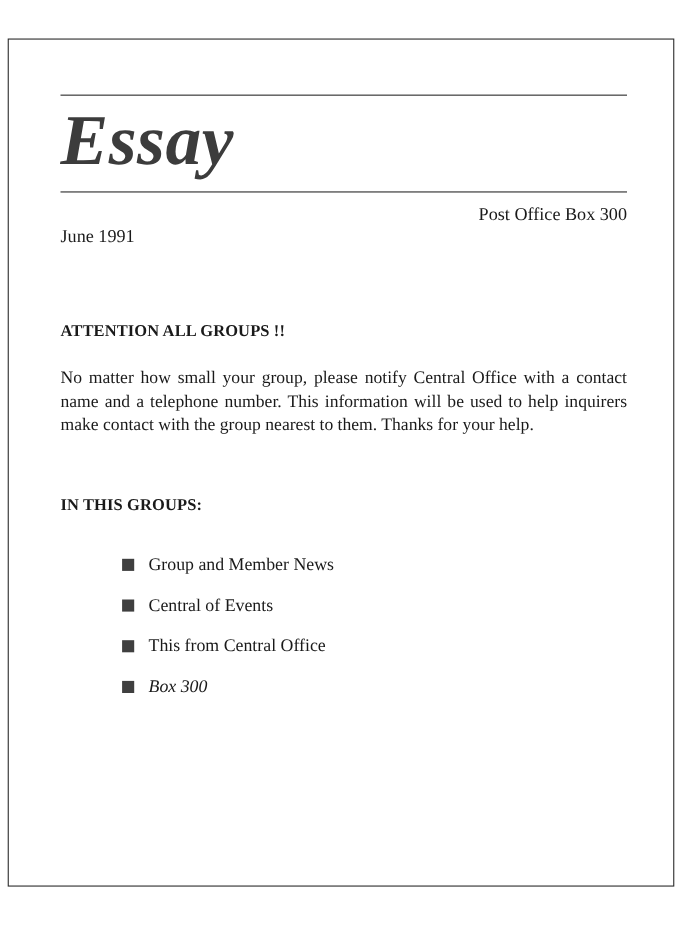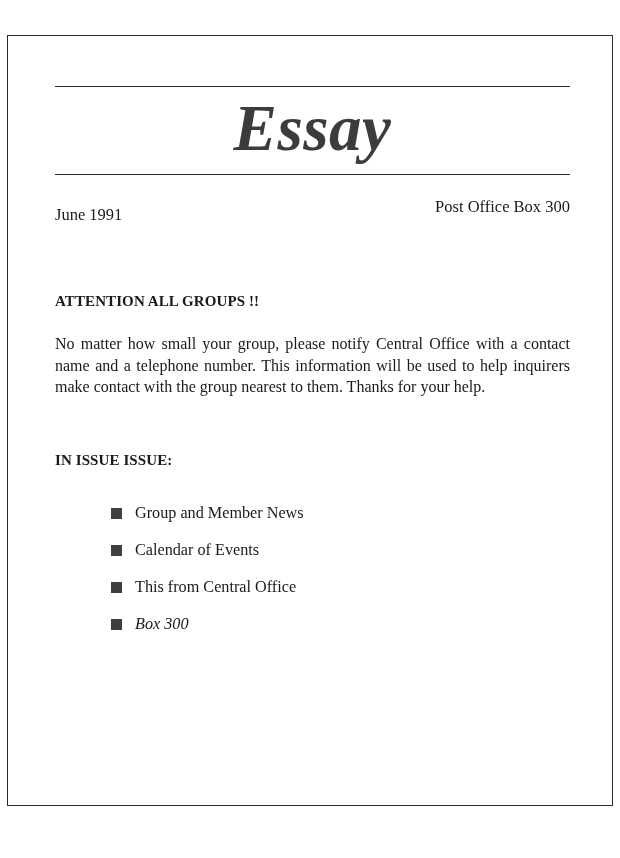--- a/index.html
+++ b/index.html
@@ -49,21 +49,21 @@
     border-top: 1.6px solid #2a2a2a;
     width: 515px;
   }
   .rule-top { margin-top: 51px; }
   .rule-bottom { margin-top: 0; }
 
   .masthead {
     height: 87px;
     display: flex;
     align-items: center;
-    justify-content: center;
+    justify-content: flex-start;
   }
   .masthead-title {
     font-family: "Liberation Serif", "DejaVu Serif", serif;
     font-weight: bold;
     font-style: italic;
     font-size: 65px;
     line-height: 1;
     color: #3c3c3c;
     letter-spacing: 0.5px;
     padding-bottom: 4px;
@@ -78,21 +78,21 @@
   }
   .issue-date {
     position: absolute;
     left: 0;
     top: 21px;
     white-space: nowrap;
   }
   .address-block {
     position: absolute;
     right: 0;
-    top: 12px;
+    top: 0;
     text-align: left;
     line-height: 21px;
     white-space: nowrap;
   }
 
   
   .notice {
     margin-top: 65px;
   }
   .section-heading {
@@ -163,29 +163,29 @@
         <div>Post Office Box 300</div>
       </div>
     </div>
 
     <div class="notice">
       <h2 class="section-heading">ATTENTION ALL GROUPS !!</h2>
       <p class="notice-body">No matter how small your group, please notify Central Office with a contact name and a telephone number.  This information will be used to help inquirers make contact with the group nearest to them.  Thanks for your help.</p>
     </div>
 
     <div class="issue-section">
-      <h2 class="section-heading">IN ISSUE ISSUE:</h2>
+      <h2 class="section-heading">IN THIS GROUPS:</h2>
       <ul class="issue-list">
         <li>
           <span class="bullet-square"></span>
           <span class="issue-item-label">Group and Member News</span>
         </li>
         <li>
           <span class="bullet-square"></span>
-          <span class="issue-item-label">Calendar of Events</span>
+          <span class="issue-item-label">Central of Events</span>
         </li>
         <li>
           <span class="bullet-square"></span>
           <span class="issue-item-label">This from Central Office</span>
         </li>
         <li>
           <span class="bullet-square"></span>
           <span class="issue-item-label italic">Box 300</span>
         </li>
       </ul>

